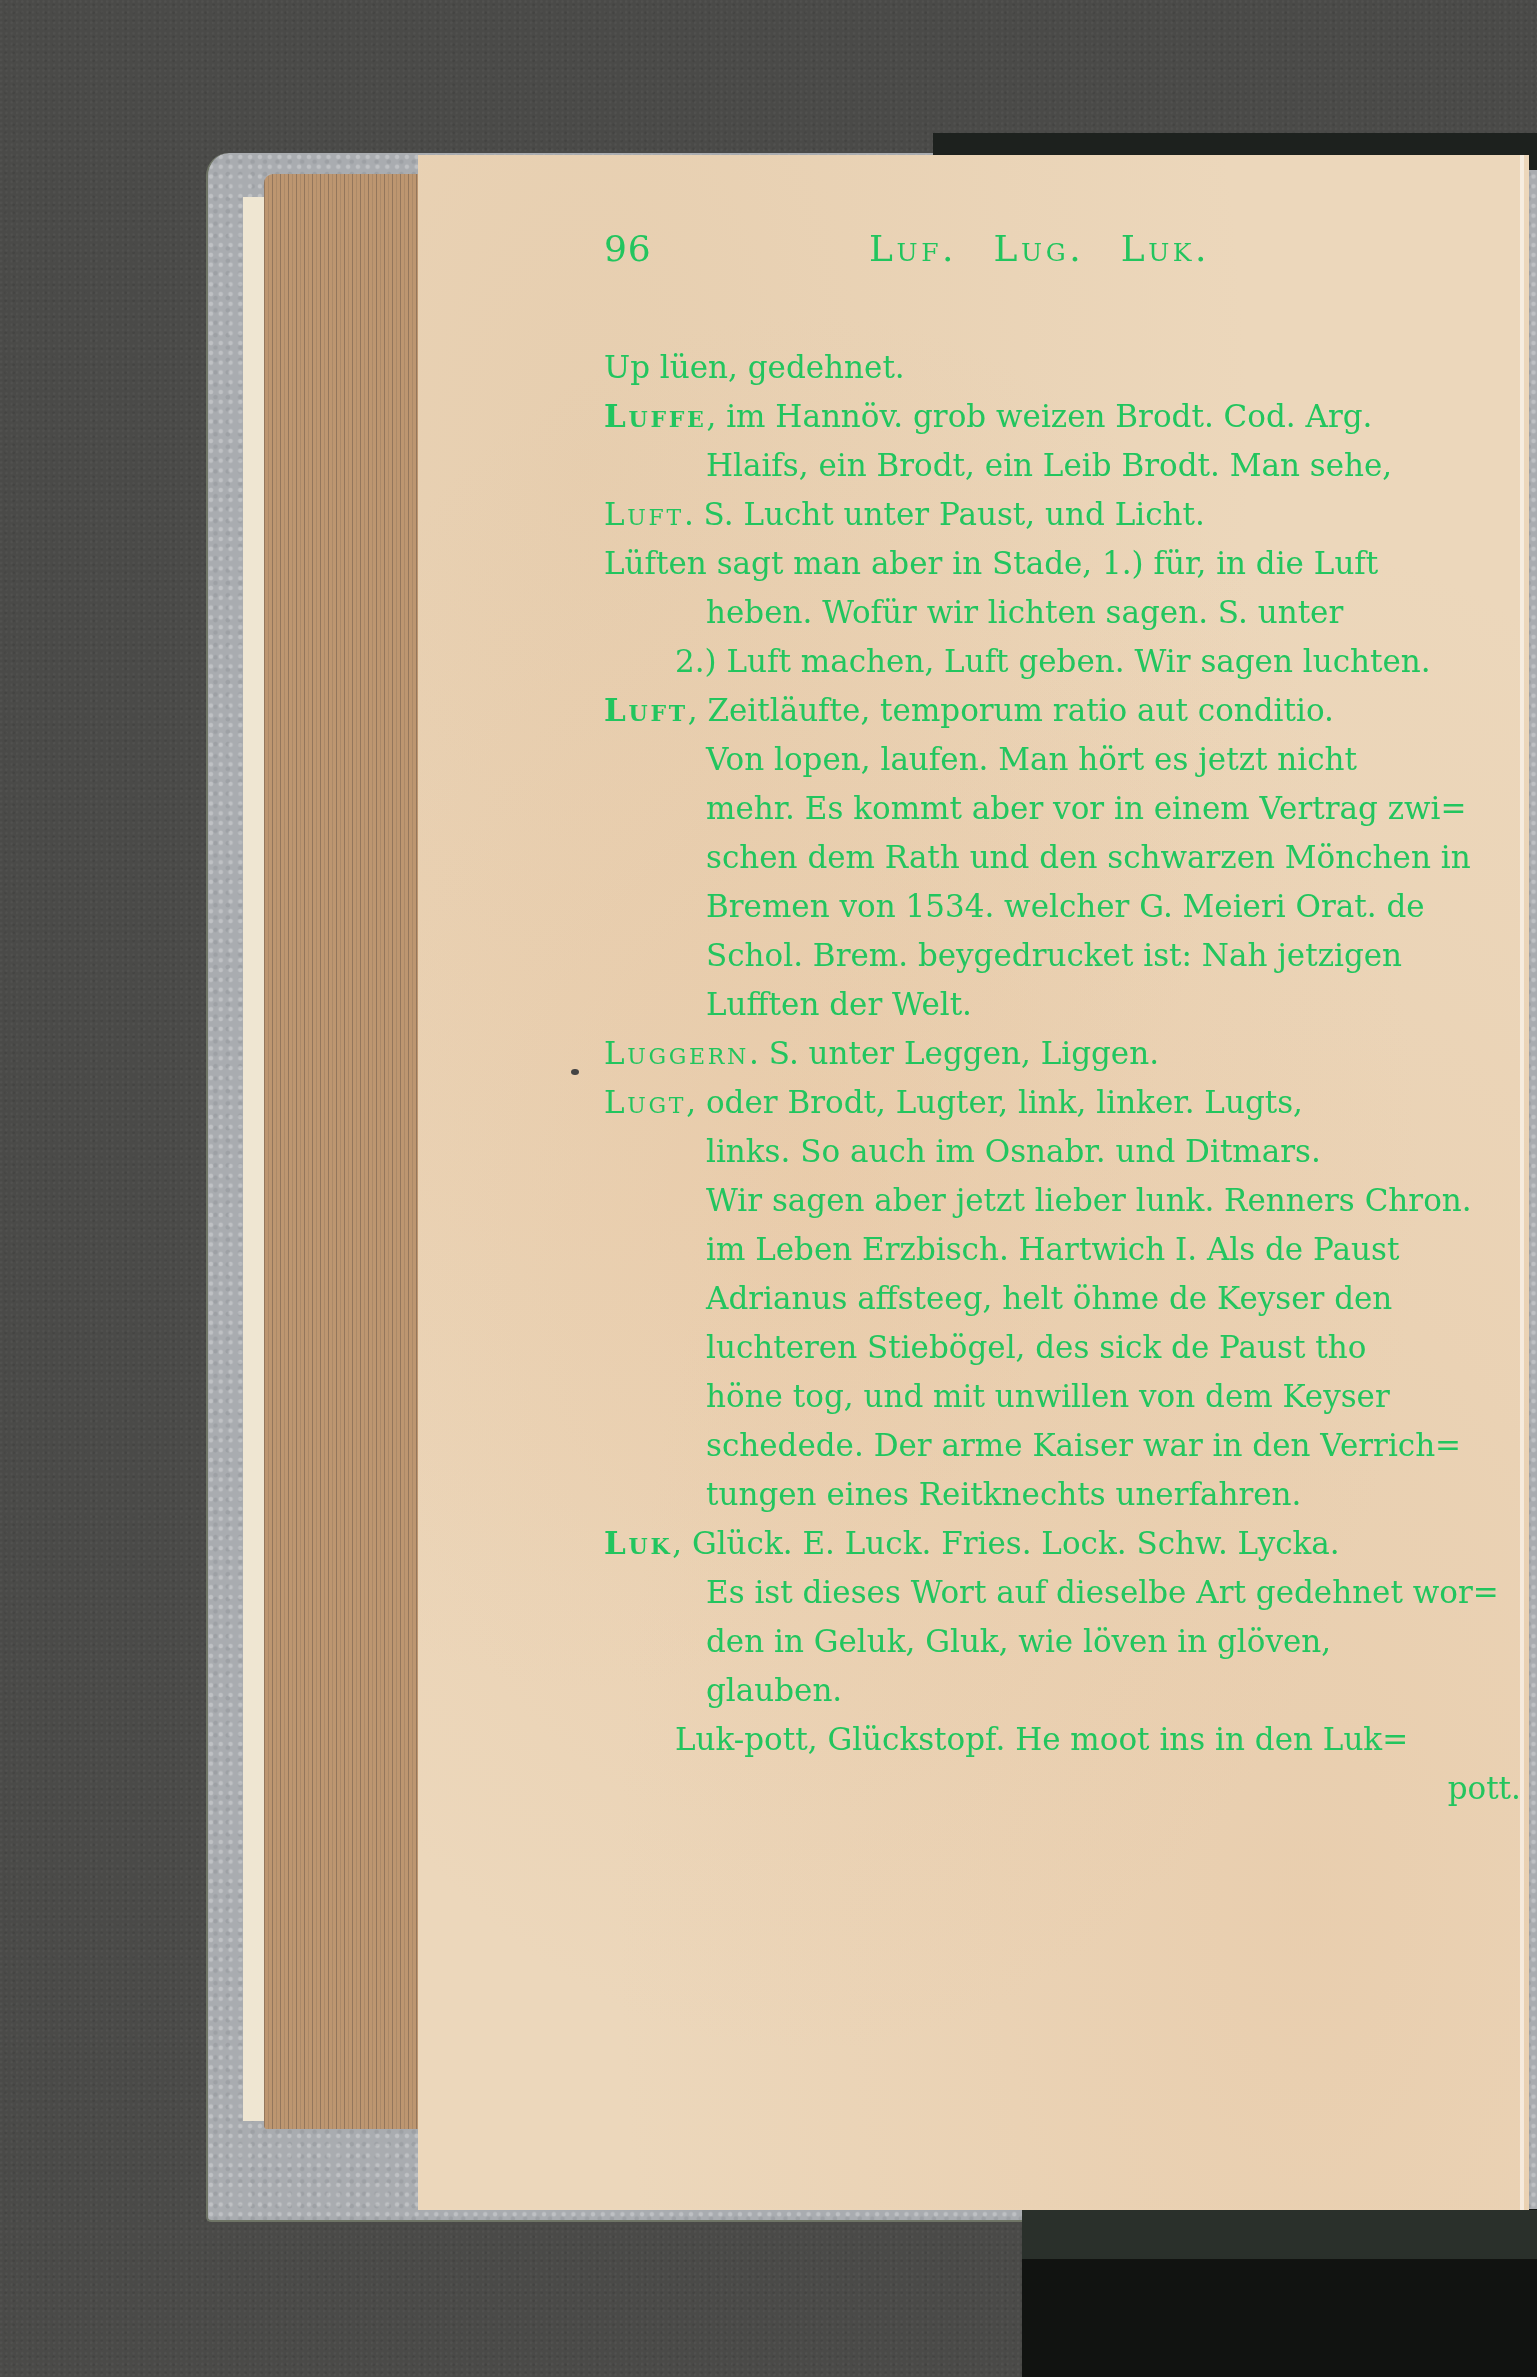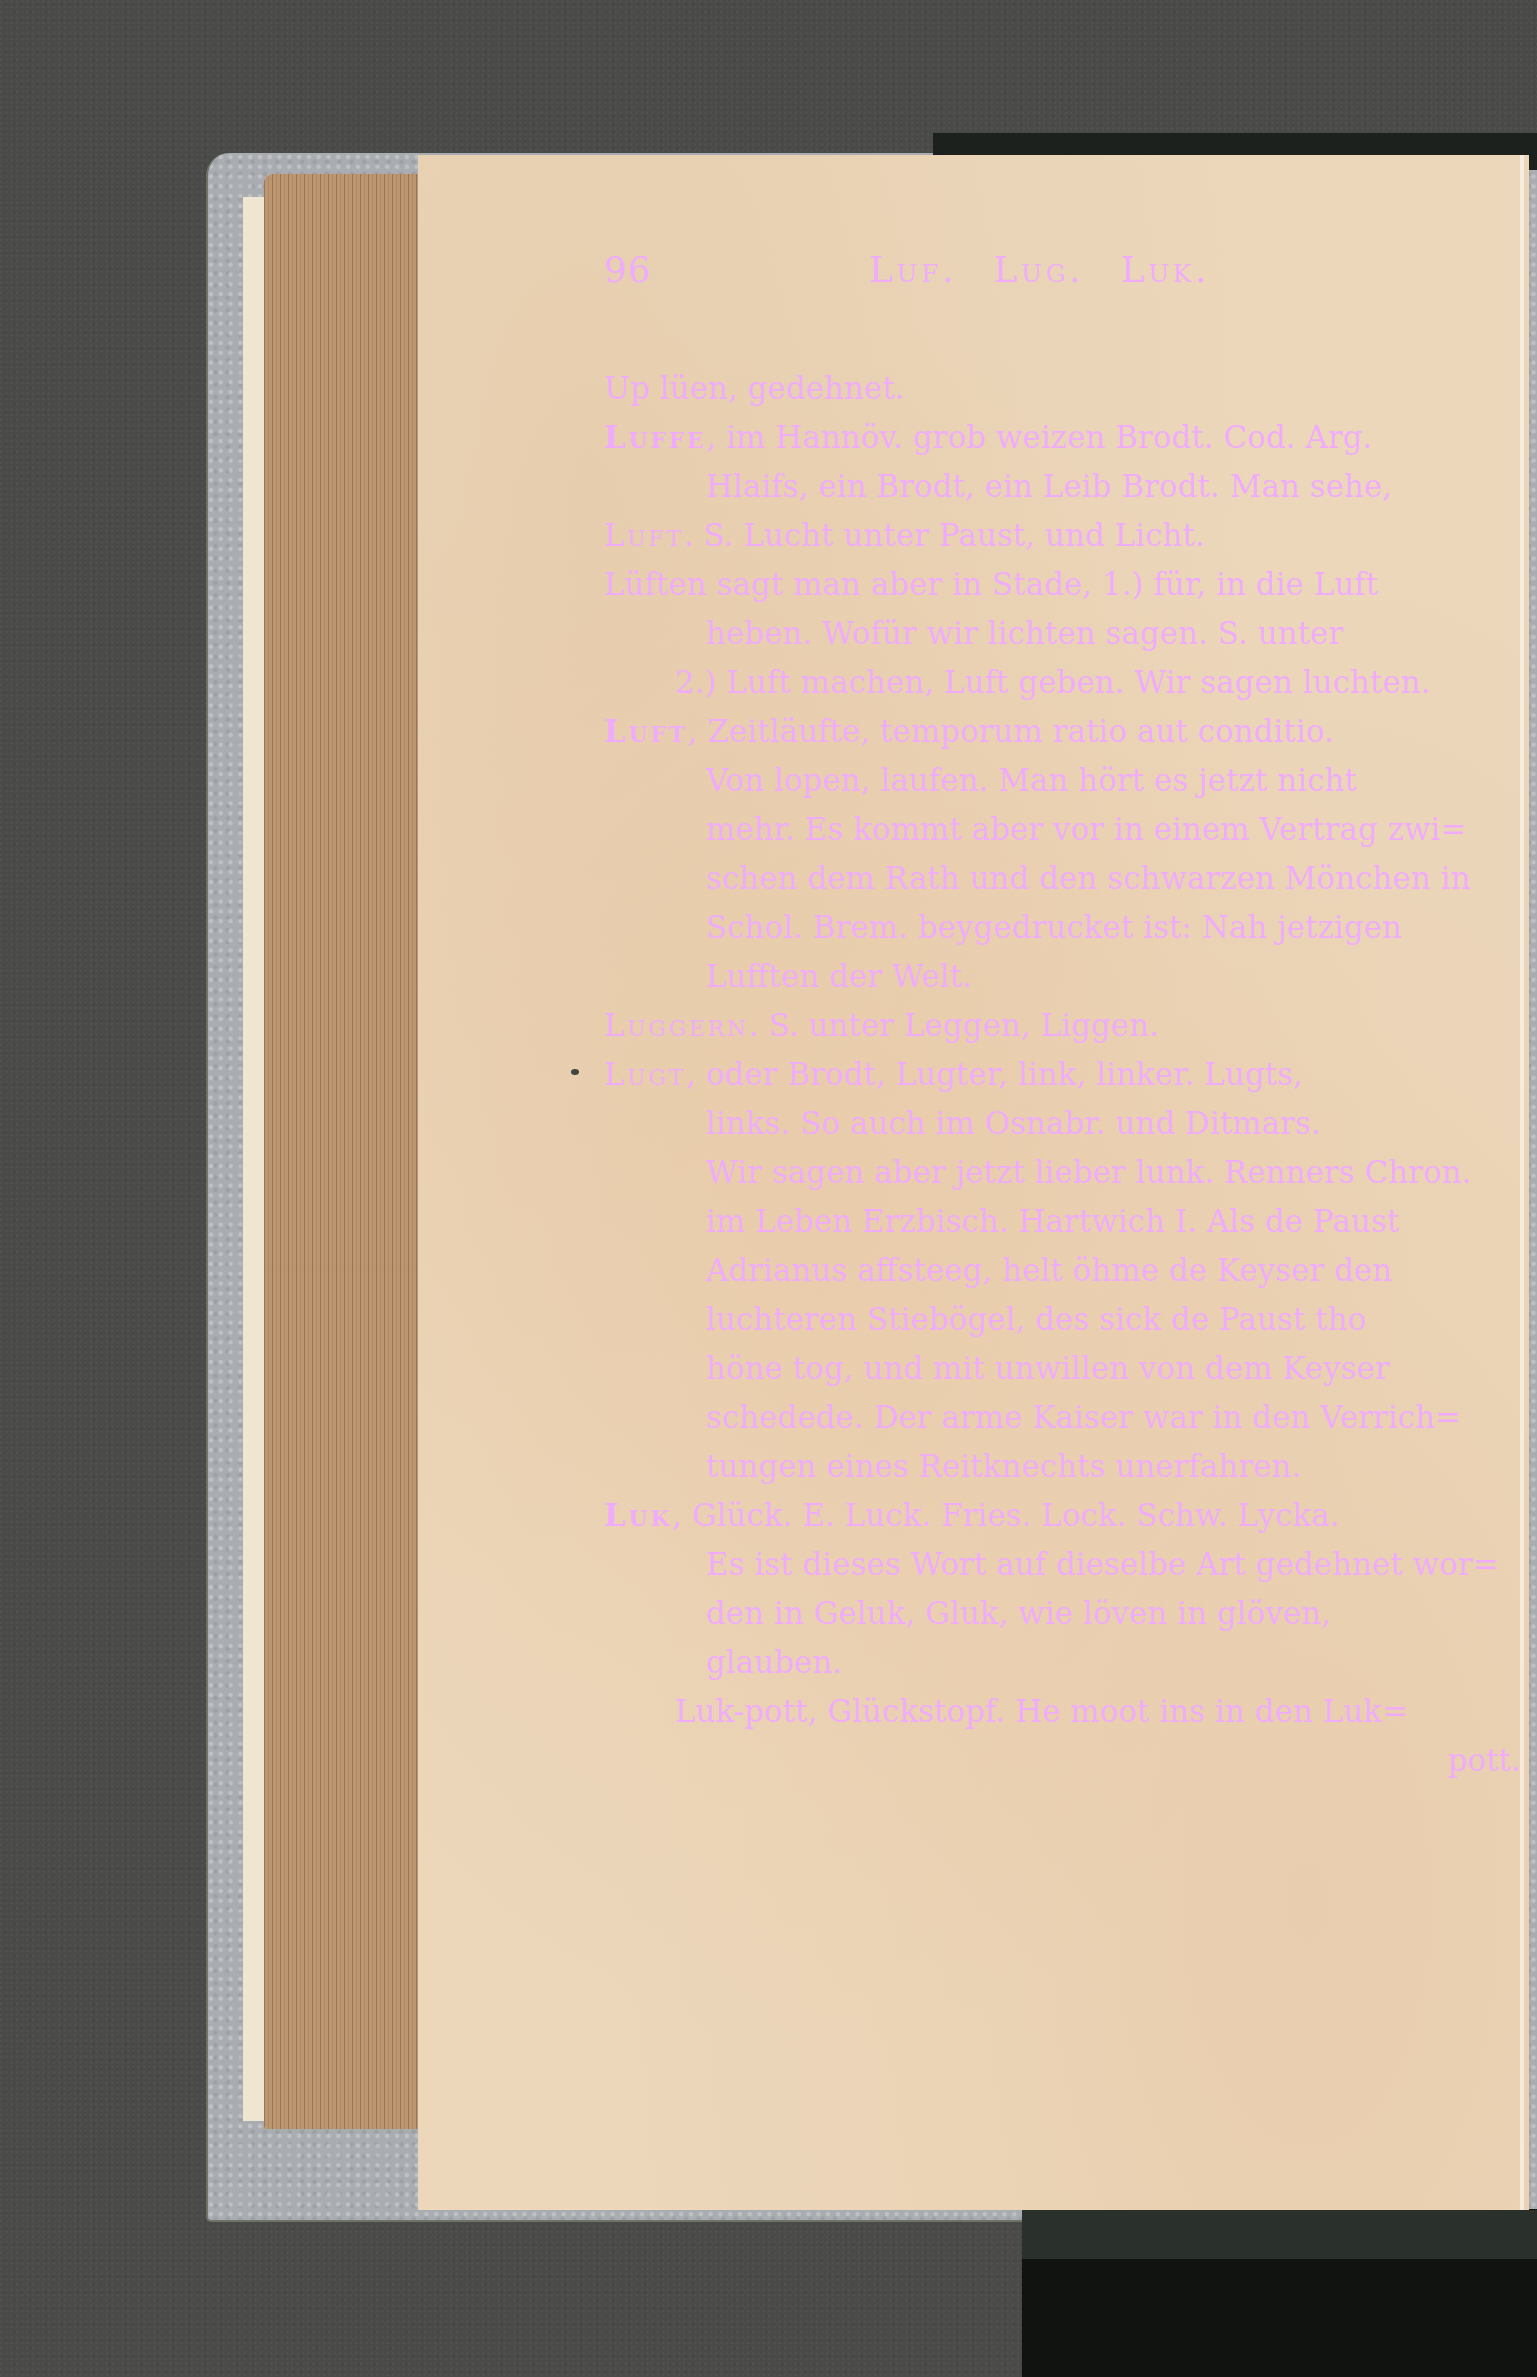--- a/index.html
+++ b/index.html
@@ -95,23 +95,23 @@
       position: absolute;
       right: 5.3px;
       top: 0;
       width: 3.6px;
       height: 100%;
       background: rgba(255,255,255,0.55);
     }
     .text-block {
       position: absolute;
       left: 604px;
-      top: 249px;
+      top: 228px;
       width: 924px;
-      color: #f0abfc;
+      color: #22c55e;
       font-family: "DejaVu Serif", serif;
     }
     .running-head {
       position: relative;
       height: 53px;
       font-size: 36px;
       letter-spacing: 0.9px;
     }
     .page-number {
       position: absolute;
@@ -189,20 +189,21 @@
 
     <div class="line"><span class="sc">Luft</span><span>. S. Lucht unter Paust, und Licht.</span></div>
     <div class="line"><span>Lüften sagt man aber in Stade, 1.) für, in die Luft</span></div>
     <div class="line indent"><span>heben. Wofür wir lichten sagen. S. unter</span></div>
     <div class="line indent-small"><span>2.) Luft machen, Luft geben. Wir sagen luchten.</span></div>
 
     <div class="line"><span class="sc bold">Luft</span><span>, Zeitläufte, temporum ratio aut conditio.</span></div>
     <div class="line indent"><span>Von lopen, laufen. Man hört es jetzt nicht</span></div>
     <div class="line indent"><span>mehr. Es kommt aber vor in einem Vertrag zwi=</span></div>
     <div class="line indent"><span>schen dem Rath und den schwarzen Mönchen in</span></div>
+    <div class="line indent"><span>Bremen von 1534. welcher G. Meieri Orat. de</span></div>
     <div class="line indent"><span>Schol. Brem. beygedrucket ist: Nah jetzigen</span></div>
     <div class="line indent"><span>Lufften der Welt.</span></div>
 
     <div class="line"><span class="sc">Luggern</span><span>. S. unter Leggen, Liggen.</span></div>
 
     <div class="line"><span class="sc">Lugt</span><span>, oder Brodt, Lugter, link, linker. Lugts,</span></div>
     <div class="line indent"><span>links. So auch im Osnabr. und Ditmars.</span></div>
     <div class="line indent"><span>Wir sagen aber jetzt lieber lunk. Renners Chron.</span></div>
     <div class="line indent"><span>im Leben Erzbisch. Hartwich I. Als de Paust</span></div>
     <div class="line indent"><span>Adrianus affsteeg, helt öhme de Keyser den</span></div>

